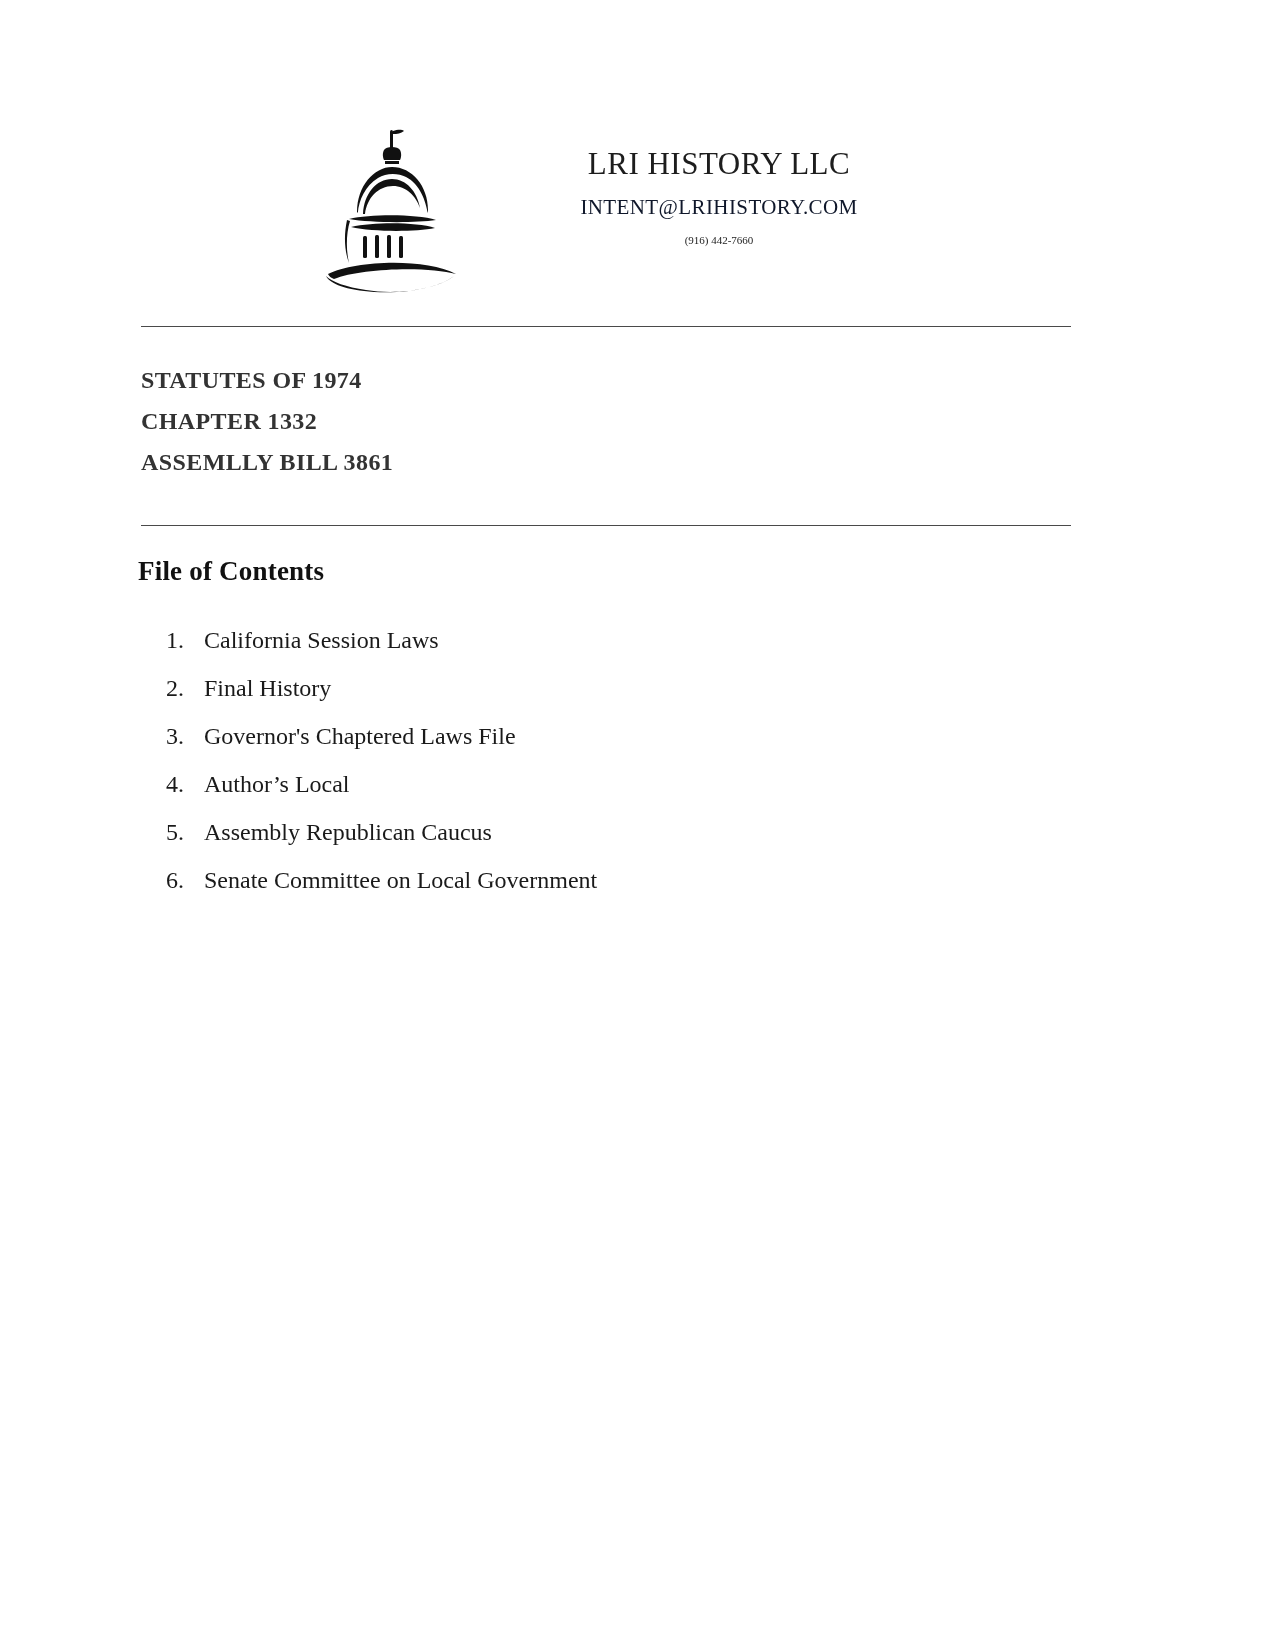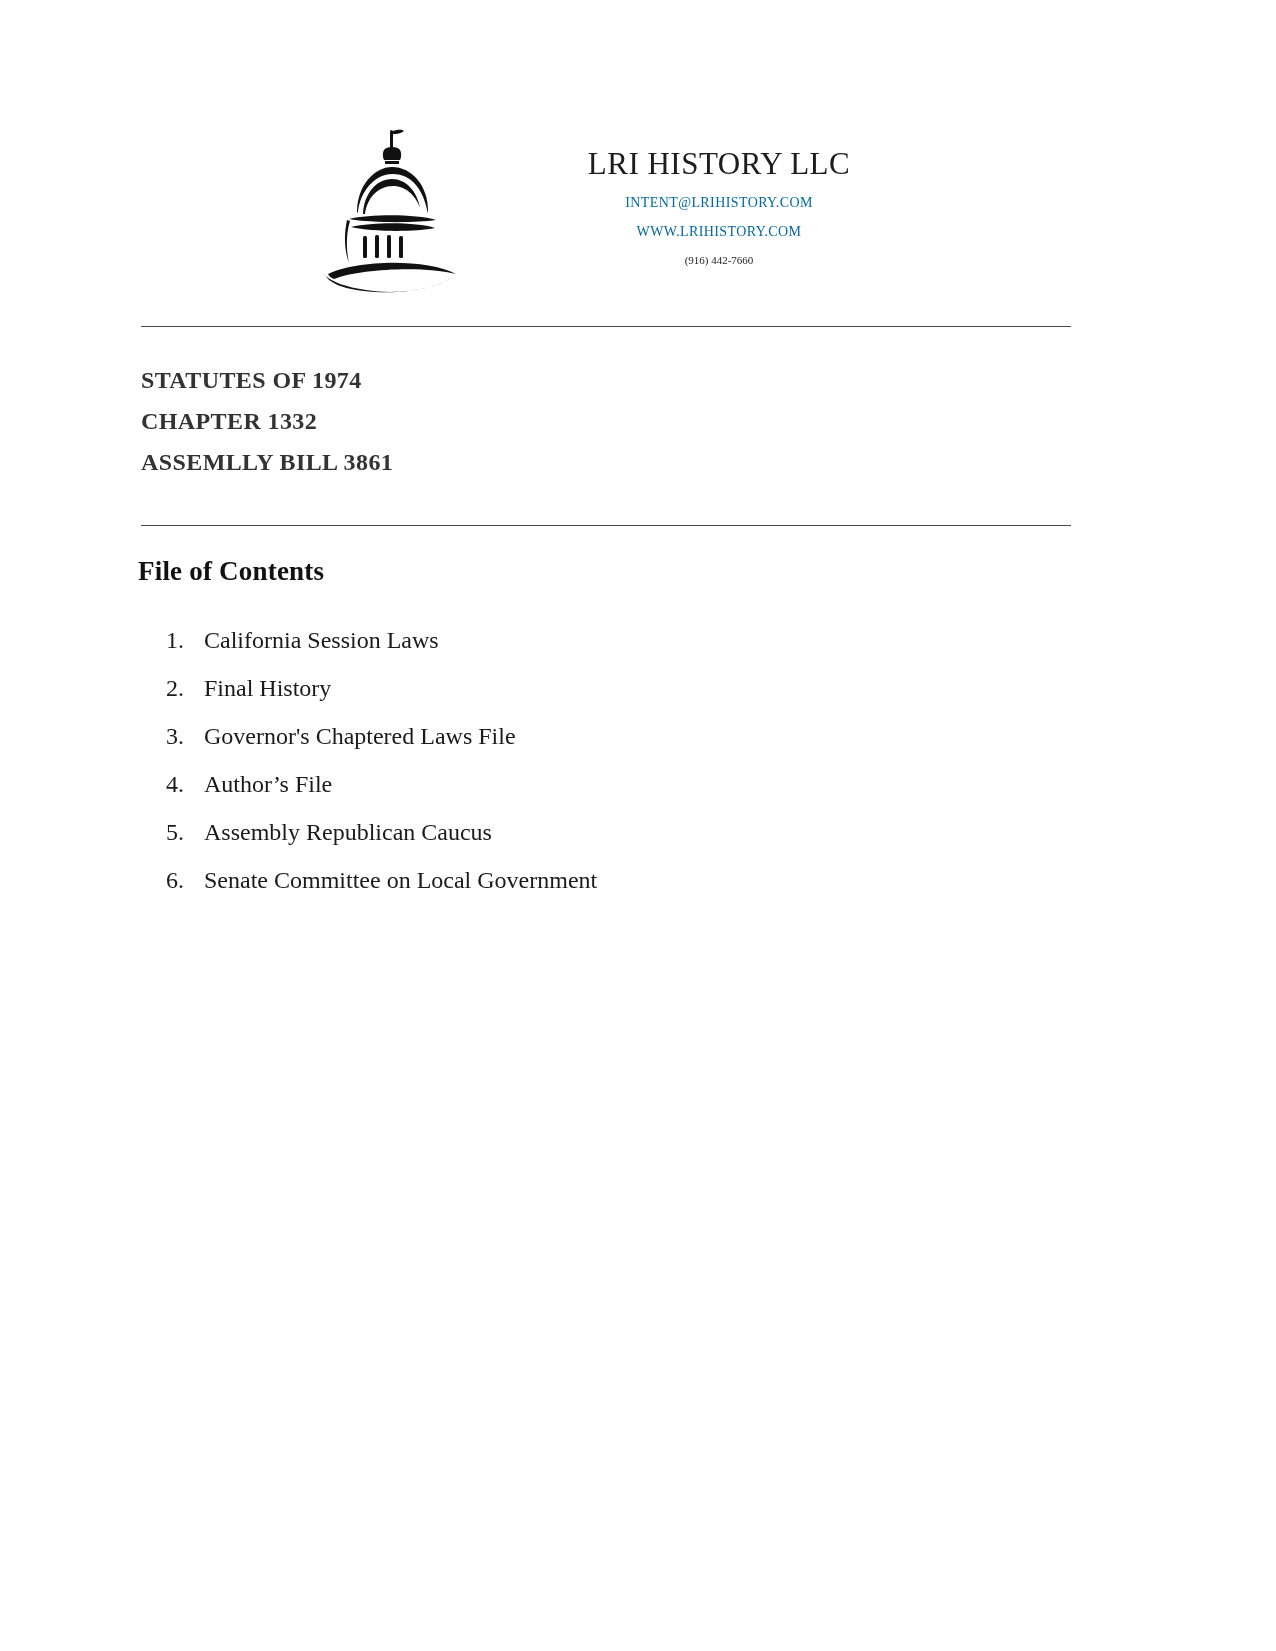--- a/index.html
+++ b/index.html
@@ -54,23 +54,23 @@
     font-family: "Liberation Serif", serif;
     font-size: 31px;
     letter-spacing: 0.5px;
     color: #1d1d1d;
     margin: 28px 0 0 0;
     white-space: nowrap;
   }
 
   .org-line {
     font-family: "Liberation Serif", serif;
-    font-size: 14px;
+    font-size: 21px;
     letter-spacing: 0.4px;
-    color: #0369a1;
+    color: #0f172a;
     margin-top: 13px;
   }
 
   .org-phone {
     font-family: "Liberation Serif", serif;
     font-size: 11px;
     color: #1d1d1d;
     margin-top: 14px;
   }
 
@@ -182,21 +182,20 @@
           <path d="M12 150 C40 136 110 134 140 150 C112 142 44 144 18 155 C15 154 13 152 12 150 Z"></path>
           <path d="M10 152 C14 160 30 166 58 168 C92 170 124 163 138 152 C120 166 80 171 50 166
                    C30 163 16 158 10 152 Z"></path>
         </g>
       </svg>
     </div>
 
     <div class="org-block">
       <div class="org-name">LRI HISTORY LLC</div>
       <div class="org-line">INTENT@LRIHISTORY.COM</div>
-      <div class="org-line">WWW.LRIHISTORY.COM</div>
       <div class="org-phone">(916) 442-7660</div>
     </div>
 
   </div>
 
   <div class="rule rule-top"></div>
 
   <div class="title-block">
     <div>STATUTES OF 1974</div>
     <div>CHAPTER  1332</div>
@@ -215,21 +214,21 @@
     <li class="toc-item">
       <span class="toc-num">2.</span>
       <span class="toc-label">Final History</span>
     </li>
     <li class="toc-item">
       <span class="toc-num">3.</span>
       <span class="toc-label">Governor's Chaptered Laws File</span>
     </li>
     <li class="toc-item">
       <span class="toc-num">4.</span>
-      <span class="toc-label">Author’s File</span>
+      <span class="toc-label">Author’s Local</span>
     </li>
     <li class="toc-item">
       <span class="toc-num">5.</span>
       <span class="toc-label">Assembly Republican Caucus</span>
     </li>
     <li class="toc-item">
       <span class="toc-num">6.</span>
       <span class="toc-label">Senate Committee on Local Government</span>
     </li>
   </ol>

